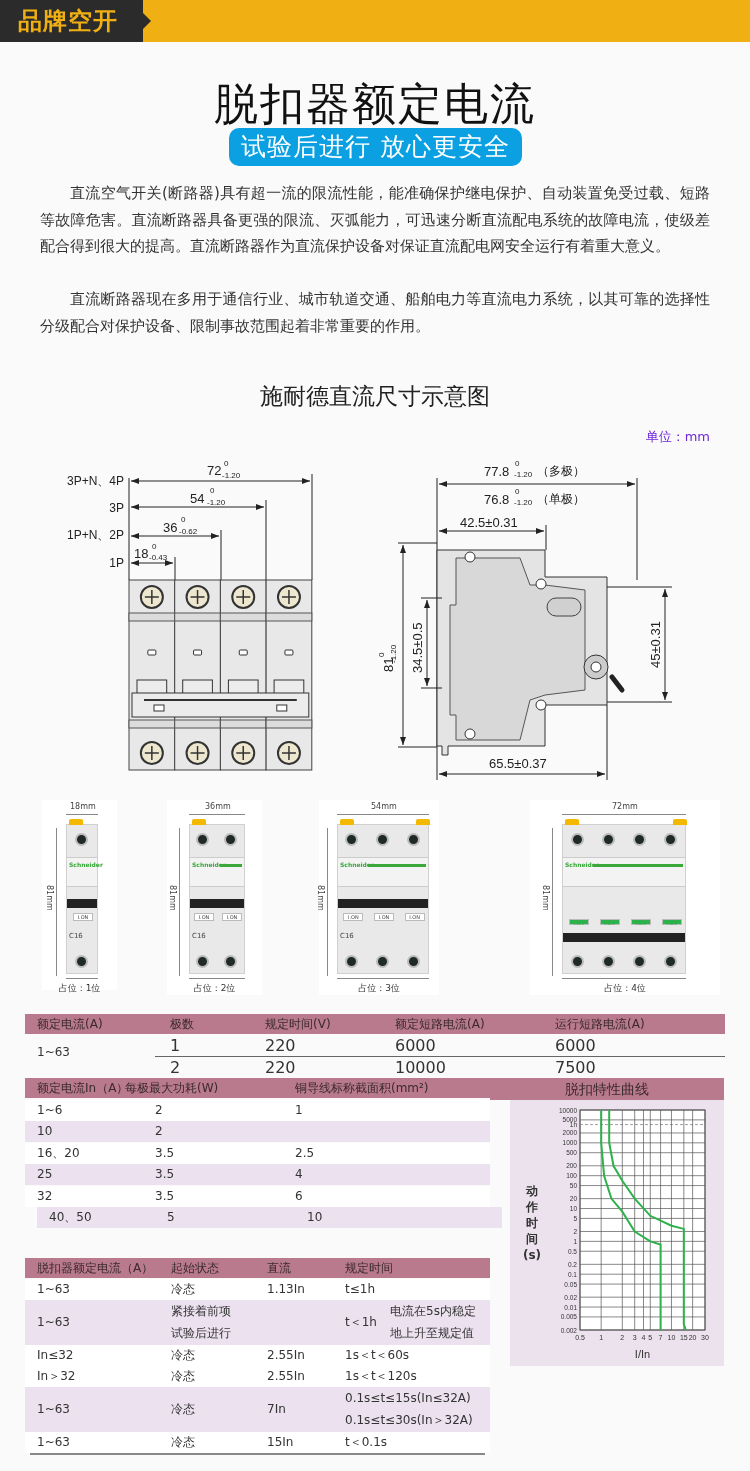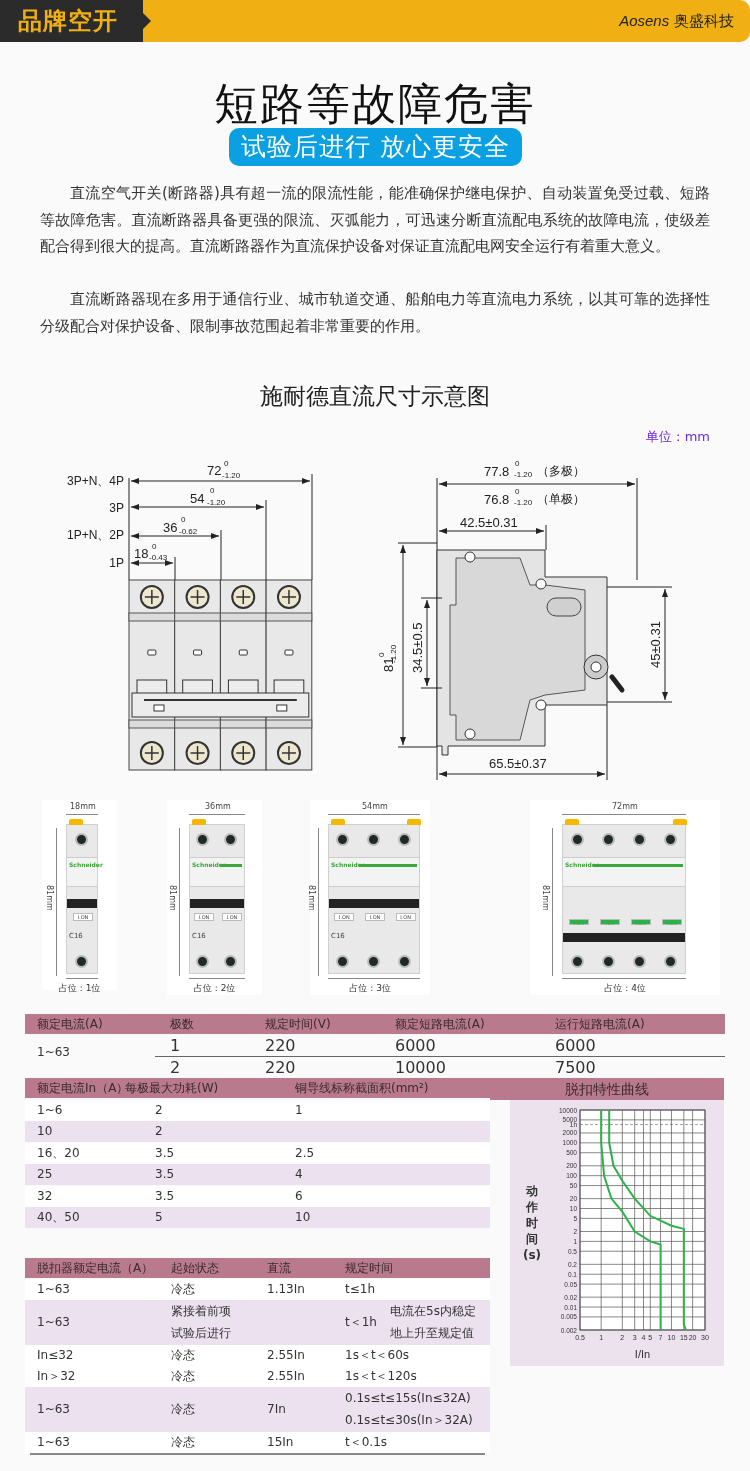--- a/index.html
+++ b/index.html
@@ -1,20 +1,20 @@
 <!DOCTYPE html>
 <html><head>
 <meta charset="utf-8">
 <style>
   * { box-sizing: border-box; margin: 0; padding: 0; }
   html, body { width: 750px; height: 1471px; background: #fbfafb; overflow: hidden; }
   body { font-family: "DejaVu Sans", "Liberation Sans", sans-serif; color: #333; position: relative; }
 
   
-  .hdr { position: absolute; left: 0; top: 0; width: 750px; height: 42px; background: #f0af12; border-radius: 10px; }
+  .hdr { position: absolute; left: 0; top: 0; width: 750px; height: 42px; background: #f0af12; }
   .hdr-dark { position: absolute; left: 0; top: 0; width: 143px; height: 42px; background: #2b2b2b; color: #f0af12; font-size: 24px; line-height: 42px; padding-left: 18px; font-weight: bold; letter-spacing: 1px; }
   .hdr-arrow { position: absolute; left: 143px; top: 13px; width: 0; height: 0; border-top: 8px solid transparent; border-bottom: 8px solid transparent; border-left: 8px solid #2b2b2b; }
   .hdr-en { position: absolute; left: 160px; top: 0; line-height: 42px; font-family: "DejaVu Sans Mono", monospace; font-size: 15px; color: #222; letter-spacing: 0.5px; }
   .hdr-brand { position: absolute; right: 16px; top: 0; line-height: 42px; font-size: 15px; color: #222; }
   .hdr-brand i { font-family: "Liberation Sans", sans-serif; font-style: italic; }
 
   .title { position: absolute; left: 0; width: 750px; top: 75px; text-align: center; font-size: 44px; color: #111; font-weight: normal; letter-spacing: 2px; }
   .pill { position: absolute; left: 229px; top: 128px; width: 293px; height: 38px; background: #0aa0e2; border-radius: 10px; color: #fff; text-align: center; font-size: 25px; line-height: 38px; letter-spacing: 1px; }
 
   .para { position: absolute; left: 40px; width: 670px; font-size: 15px; line-height: 26.5px; color: #333; text-indent: 2em; text-align: justify; }
@@ -48,27 +48,23 @@
 
   .curve-box { position: absolute; left: 510px; top: 1100px; width: 214px; height: 266px; background: #ece2ee; }
   .curve-title { position: absolute; left: 490px; top: 1078px; width: 234px; height: 22px; line-height: 22px; text-align: center; background: #b87a8c; color: #3b2a30; font-size: 14px; }
 </style>
 </head>
 <body>
 
 <div class="hdr">
   <div class="hdr-dark">品牌空开</div>
   <div class="hdr-arrow"></div>
-  <div class="hdr-brand">
-    <i>Aosens</i>
-    <span>奥盛科技</span>
-  </div>
 </div>
 
-<h1 class="title">短路等故障危害</h1>
+<h1 class="title">脱扣器额定电流</h1>
 <div class="pill">试验后进行  放心更安全</div>
 
 <p class="para" style="top:180px;">直流空气开关(断路器)具有超一流的限流性能，能准确保护继电保护、自动装置免受过载、短路等故障危害。直流断路器具备更强的限流、灭弧能力，可迅速分断直流配电系统的故障电流，使级差配合得到很大的提高。直流断路器作为直流保护设备对保证直流配电网安全运行有着重大意义。</p>
 <p class="para" style="top:286px;">直流断路器现在多用于通信行业、城市轨道交通、船舶电力等直流电力系统，以其可靠的选择性分级配合对保护设备、限制事故范围起着非常重要的作用。</p>
 
 <div class="sub-title">施耐德直流尺寸示意图</div>
 <div class="unit">单位：mm</div>
 
 <svg class="dim-svg" width="750" height="340">
   <defs>
@@ -231,21 +227,21 @@
         <div class="logo-band" style="top: 32px;">
           <div class="logo">Schneider</div>
           <div class="gline" style="left: 30px; right: 2px;"></div>
         </div>
         <div class="black-bar" style="top: 74px;"></div>
         <div class="dimtxt" style="left: 2px; top: 107px; font-size: 7px;">C16</div>
       </div>
       <div class="dimline-h" style="left: 22px; top: 178px; width: 56px;"></div>
       <div class="ph-cap" style="top: 182px; left: 0px;">占位：2位</div>
     </div>
-    <div class="photo" style="left: 310px; top: 800px; width: 120px; height: 195px;">
+    <div class="photo" style="left: 319px; top: 800px; width: 120px; height: 195px;">
       <div class="dimtxt" style="left: 52px; top: 2px;">54mm</div>
       <div class="dimline-h" style="left: 18px; top: 14px; width: 92px;"></div>
       <div class="dimline-v" style="left: 8px; top: 28px; height: 148px;"></div>
       <div class="dimtxt-v" style="left: 6px; top: 85px;">81mm</div>
       <div class="breaker" style="left: 18px; top: 24px; width: 92px; height: 150px;">
         <div class="term" style="left: 7.33333px; top: 8px;"></div>
         <div class="term" style="left: 7.33333px; top: 130px;"></div>
         <div class="lbl-on" style="left: 5.33333px; top: 88px;">I.ON</div>
         <div class="term" style="left: 38px; top: 8px;"></div>
         <div class="term" style="left: 38px; top: 130px;"></div>
@@ -344,21 +340,21 @@
     <div class="row alt" style="left: 25px; top: 1164.2px; width: 465px; font-size: 12px;">
       <span class="cell" style="left: 12px;">25</span>
       <span class="cell" style="left: 130px;">3.5</span>
       <span class="cell" style="left: 270px;">4</span>
     </div>
     <div class="row wht" style="left: 25px; top: 1185.6px; width: 465px; font-size: 12px;">
       <span class="cell" style="left: 12px;">32</span>
       <span class="cell" style="left: 130px;">3.5</span>
       <span class="cell" style="left: 270px;">6</span>
     </div>
-    <div class="row alt" style="left: 25px; top: 1207px; width: 465px; font-size: 12px; padding-left: 28px;">
+    <div class="row alt" style="left: 37px; top: 1207px; width: 465px; font-size: 12px; padding-left: 28px;">
       <span class="cell" style="left: 12px;">40、50</span>
       <span class="cell" style="left: 130px;">5</span>
       <span class="cell" style="left: 270px;">10</span>
     </div>
     <div class="row wht" style="left: 25px; top: 1289px; width: 465px; font-size: 16px;">
       <span class="cell" style="left: 12px;">63</span>
       <span class="cell" style="left: 130px;">5</span>
       <span class="cell" style="left: 270px;">16</span>
     </div>
   </div>

